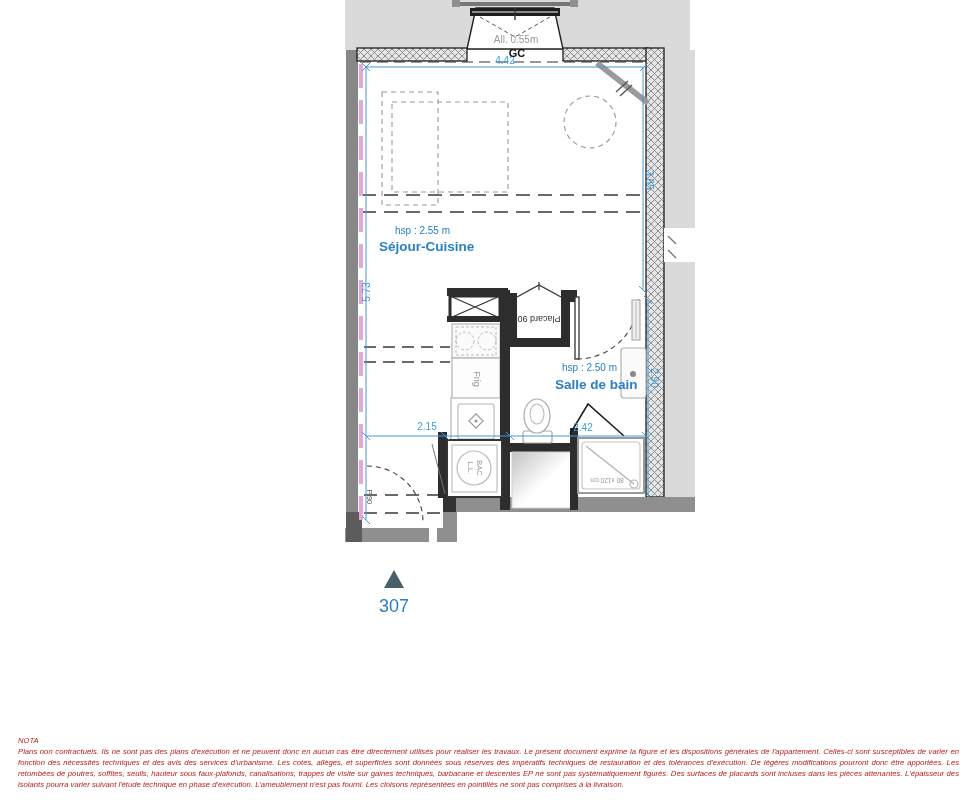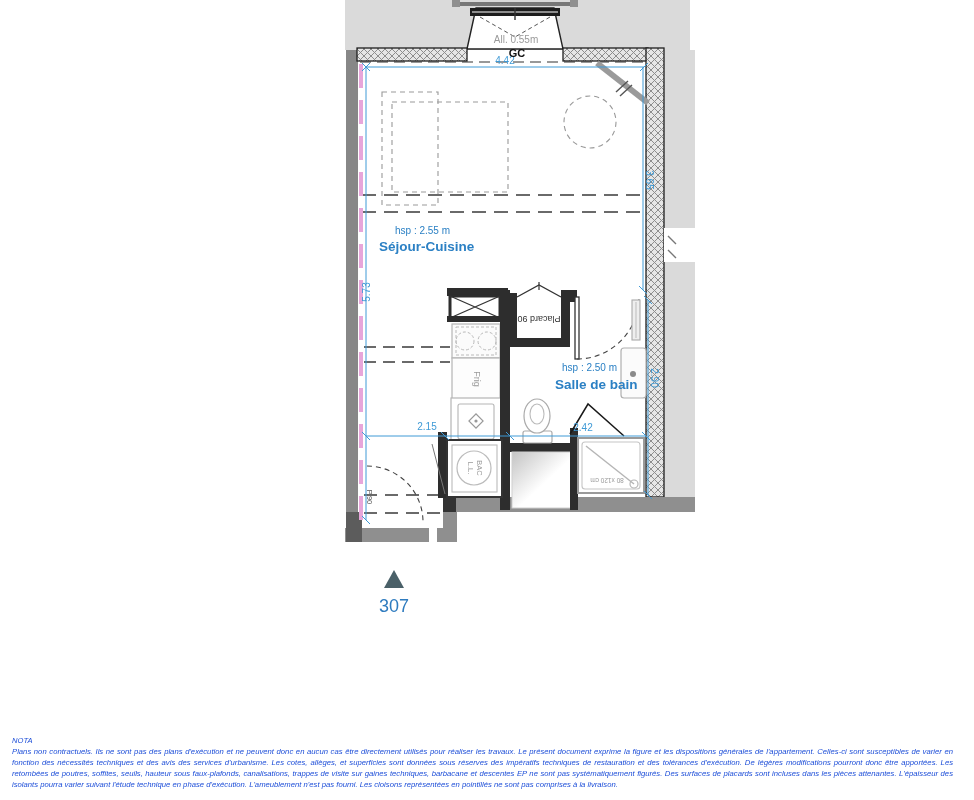--- a/index.html
+++ b/index.html
@@ -1,20 +1,20 @@
 <!DOCTYPE html>
 <html><head>
 <meta charset="utf-8">
 <style>
   html,body{margin:0;padding:0;background:#fff;}
   .canvas{position:relative;width:974px;height:800px;background:#ffffff;overflow:hidden;
           font-family:"Liberation Sans",sans-serif;}
   svg{position:absolute;left:0;top:0;}
   svg text{font-family:"Liberation Sans",sans-serif;}
-  .nota-block{position:absolute;left:12px;top:736px;width:941px;color:#1d4ed8;}
+  .nota-block{position:absolute;left:18px;top:736px;width:941px;color:#b91c1c;}
   .nota-title{font:italic 7.6px "Liberation Sans",sans-serif;margin:0 0 2px 0;}
   .nota-body{font:italic 7.7px/1.42 "Liberation Sans",sans-serif;text-align:justify;margin:0;}
 </style>
 </head>
 <body>
 
 <div class="canvas">
 
 <svg width="974" height="730" viewBox="0 0 974 730">
   <defs>

